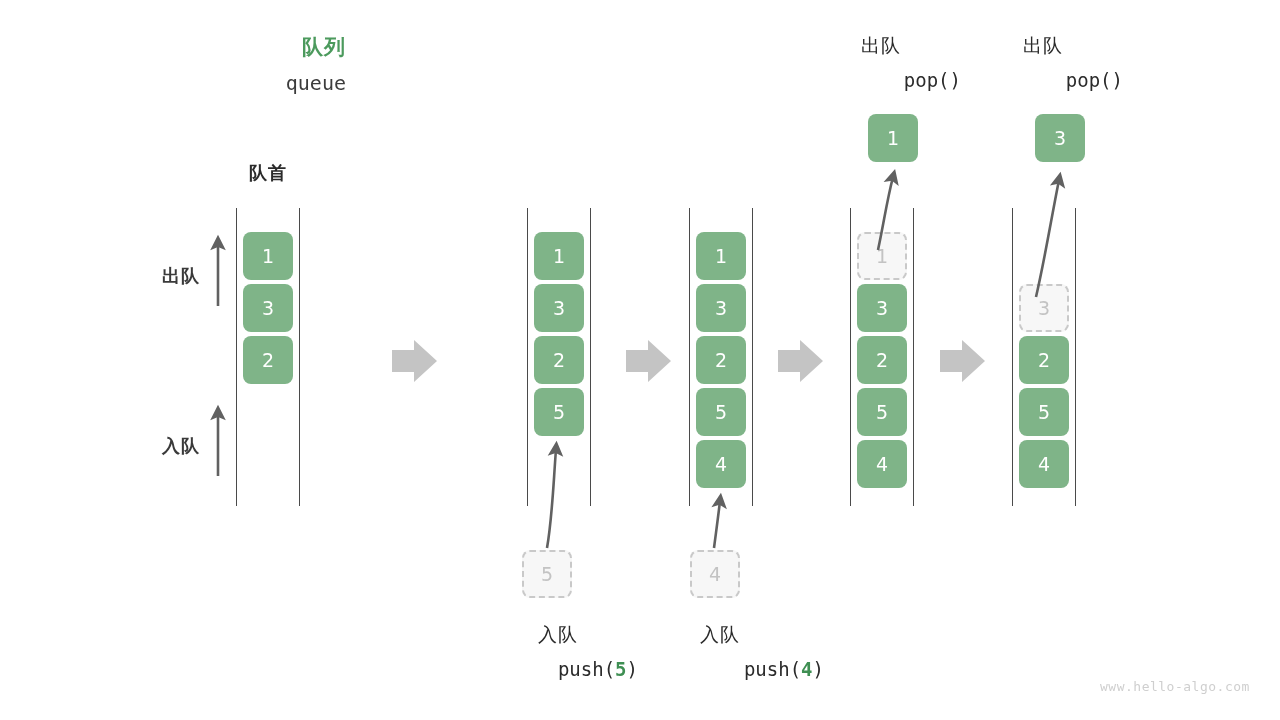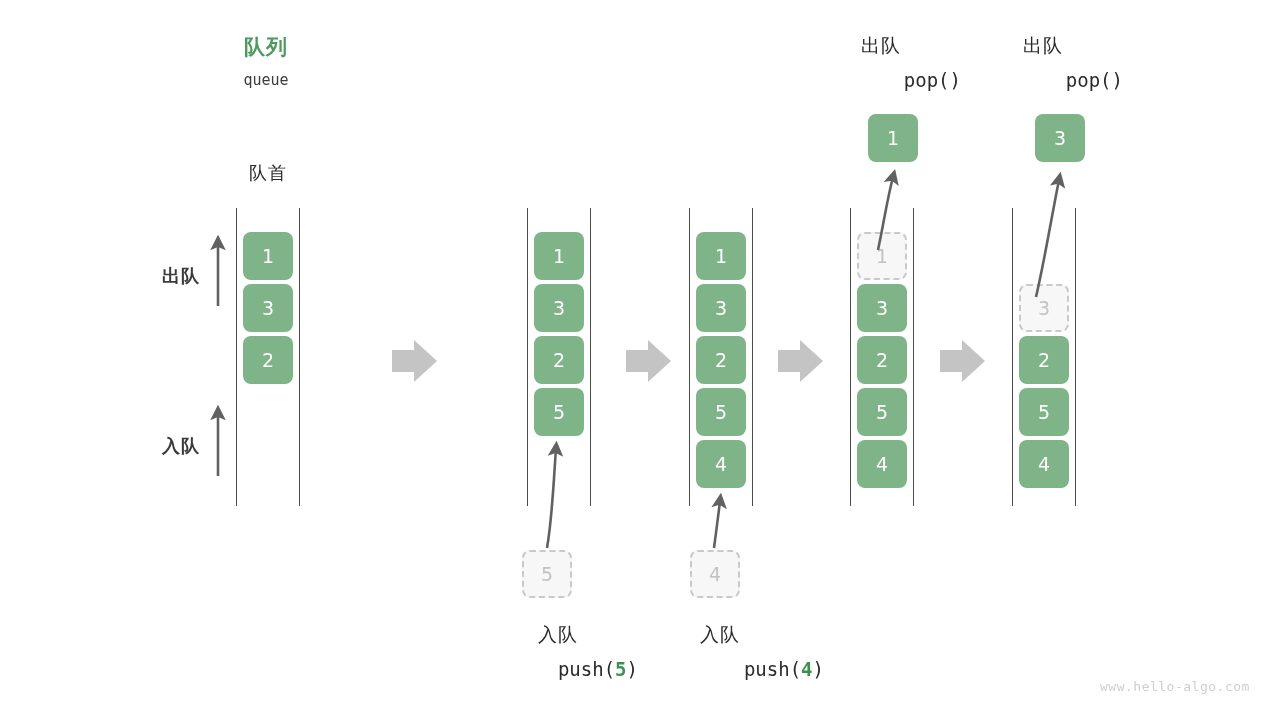--- a/index.html
+++ b/index.html
@@ -17,34 +17,34 @@
     left: 0; top: 0;
     width: 1280px; height: 720px;
   }
   .abs { position: absolute; }
 
   
   .title-cn {
     font-size: 21px;
     font-weight: bold;
     color: #4c9a5d;
-    text-align: center;
+    text-align: right;
     letter-spacing: 1px;
     white-space: nowrap;
   }
   .title-en {
     font-family: "DejaVu Sans Mono", "Liberation Mono", monospace;
-    font-size: 15px;
+    font-size: 20px;
     color: #3c3c3c;
-    text-align: center;
+    text-align: right;
     white-space: nowrap;
   }
   .end-label {
     font-size: 18px;
-    font-weight: normal;
+    font-weight: bold;
     color: #2b2b2b;
     text-align: center;
     letter-spacing: 1px;
     white-space: nowrap;
   }
   .side-label {
     font-size: 18px;
     font-weight: bold;
     color: #3a3a3a;
     text-align: right;

